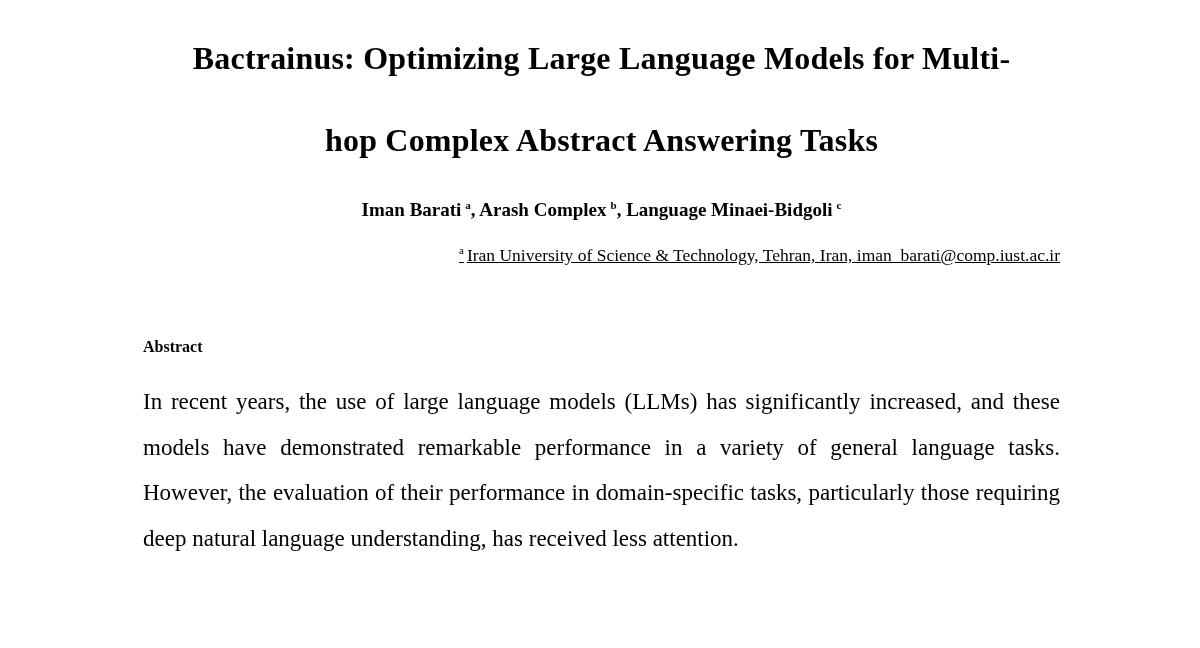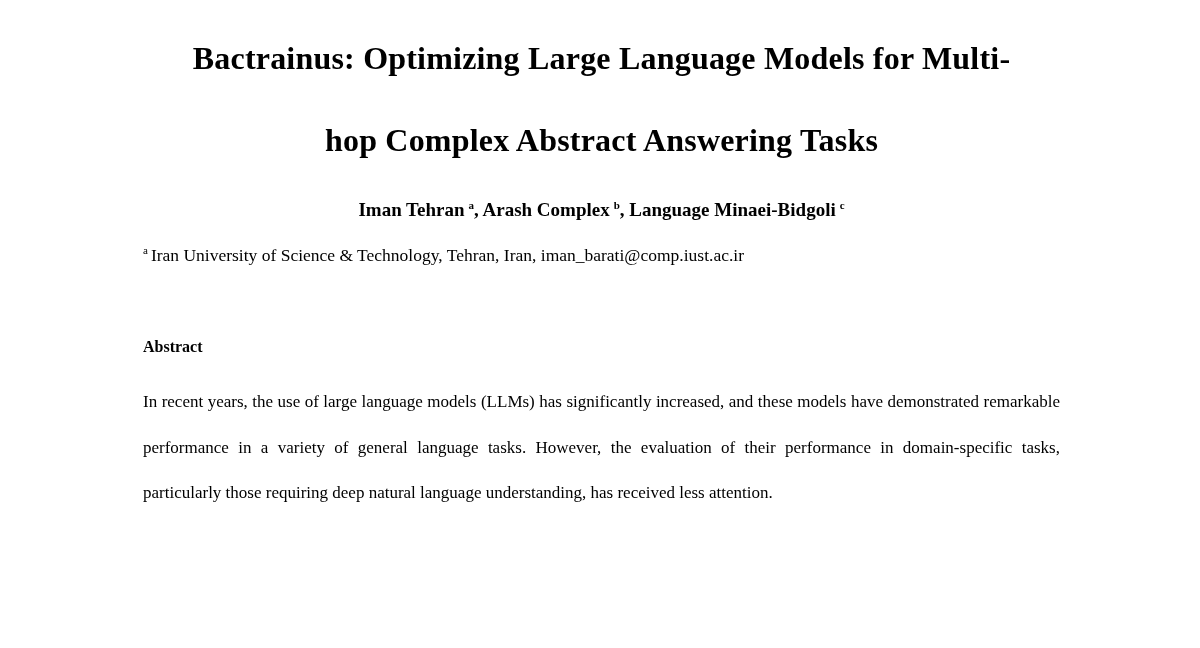--- a/index.html
+++ b/index.html
@@ -38,55 +38,56 @@
   }
   .authors sup {
     font-size: 11px;
     vertical-align: super;
     line-height: 0;
     margin-left: 4px;
   }
 
   .affiliations {
     margin-top: 11px;
-    text-align: left;
+    text-align: right;
     font-size: 17.5px;
     line-height: 45px;
+    text-decoration: underline;
   }
   .affiliations sup {
     font-size: 11px;
     vertical-align: super;
     line-height: 0;
     margin-right: 3px;
   }
 
   .abstract-heading {
     margin: 56px 0 0 0;
     font-size: 16px;
     font-weight: bold;
     line-height: 25px;
   }
   .abstract-body {
     margin: 20px 0 0 0;
-    font-size: 17px;
+    font-size: 23px;
     line-height: 45.5px;
     text-align: justify;
   }
 </style>
 </head>
 <body>
 
 <div class="page">
 
   <h1 class="title">
       <span class="title-line">Bactrainus: Optimizing Large Language Models for Multi-</span>
       <span class="title-line">hop Complex Abstract Answering Tasks</span>
     </h1>
 
-  <div class="authors"><span>Iman Tehran</span><sup>a</sup><span>, Arash Complex</span><sup>b</sup><span>, Language Minaei-Bidgoli</span><sup>c</sup></div>
+  <div class="authors"><span>Iman Barati</span><sup>a</sup><span>, Arash Complex</span><sup>b</sup><span>, Language Minaei-Bidgoli</span><sup>c</sup></div>
 
   <div class="affiliations">
     <div class="affiliation"><sup>a</sup><span>Iran University of Science &amp; Technology, Tehran, Iran, iman_barati@comp.iust.ac.ir</span></div>
   </div>
 
   <h2 class="abstract-heading">Abstract</h2>
 
   <p class="abstract-body">In recent years, the use of large language models (LLMs) has significantly increased, and these models have demonstrated remarkable performance in a variety of general language tasks. However, the evaluation of their performance in domain-specific tasks, particularly those requiring deep natural language understanding, has received less attention.</p>
 
 </div>

